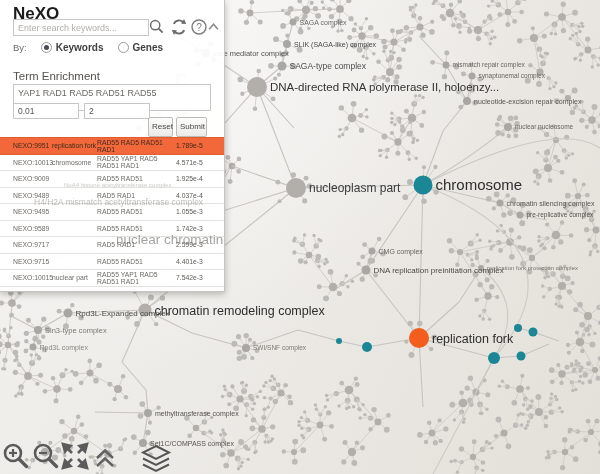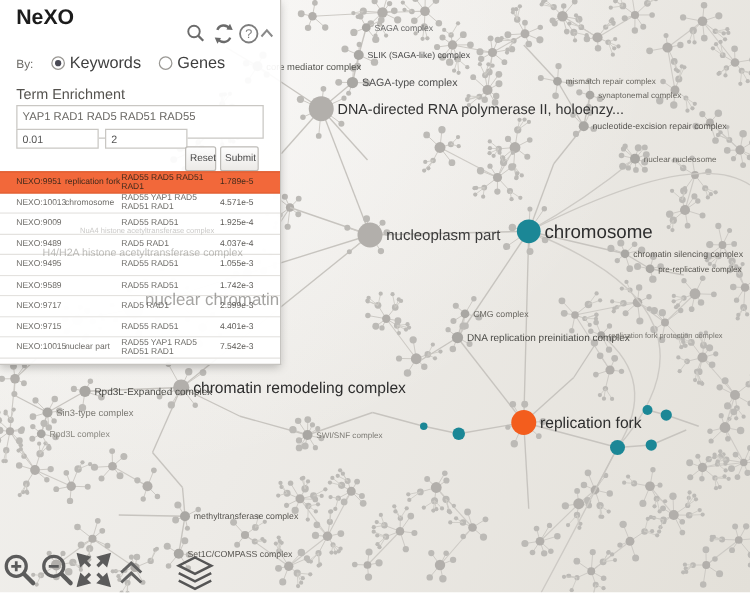--- a/index.html
+++ b/index.html
@@ -20,21 +20,21 @@
   .search-input{position:absolute;left:13px;top:19px;width:126px;height:13px;
     border:1px solid #c9c7c3;font-size:9px;padding:1px 4px;color:#444;background:#fff;outline:none;}
   .search-input::placeholder{color:#b0aeaa;}
   .icon-btn{position:absolute;top:18px;width:18px;height:18px;cursor:pointer;}
   .by-row{position:absolute;left:13px;top:42px;font-size:9.5px;color:#6e6c68;}
   .radio{display:inline-block;margin-left:14px;cursor:pointer;}
   .radio .dot{display:inline-block;width:9px;height:9px;border:1px solid #9a9894;border-radius:50%;
     vertical-align:-2px;margin-right:4px;background:#fff;position:relative;}
   .radio.sel .dot::after{content:"";position:absolute;left:2px;top:2px;width:5px;height:5px;
     border-radius:50%;background:#4a4a55;}
-  .radio .rlabel{color:#3f3f3f;font-size:13px;}
+  .radio .rlabel{color:#3f3f3f;font-size:10px;font-weight:bold;}
   .te-head{position:absolute;left:13px;top:70px;font-size:11.5px;color:#54524e;}
   .te-area{position:absolute;left:13px;top:84px;width:188px;height:19px;resize:none;
     border:1px solid #c9c7c3;font-family:"Liberation Sans","DejaVu Sans",sans-serif;
     font-size:9px;color:#6b6965;padding:3px 4px;outline:none;background:#fff;}
   .num-input{position:absolute;top:103px;height:12px;border:1px solid #c9c7c3;
     font-size:8.5px;color:#555;padding:1px 4px;background:#fff;outline:none;}
   .btn{position:absolute;top:117px;height:20px;font-size:8px;color:#4a4a4a;
     background:linear-gradient(#fdfdfd,#eceae7);border:1px solid #bdbbb7;border-radius:2px;
     padding:0 3px;cursor:pointer;line-height:14px;text-align:center;}
   
@@ -2173,27 +2173,28 @@
       <text x="45" y="332.7" font-size="7.5" fill="#7b7973" font-family="Liberation Sans, DejaVu Sans, sans-serif">Sin3-type complex</text>
       <text x="39.5" y="349.52" font-size="7" fill="#88867f" font-family="Liberation Sans, DejaVu Sans, sans-serif">Rpd3L complex</text>
       <text x="253" y="350.34" font-size="6.5" fill="#7b7973" font-family="Liberation Sans, DejaVu Sans, sans-serif">SWI/SNF complex</text>
       <text x="432" y="342.5" font-size="12.5" fill="#2e2e2e" font-family="Liberation Sans, DejaVu Sans, sans-serif">replication fork</text>
       <text x="155" y="415.52" font-size="7" fill="#56544f" font-family="Liberation Sans, DejaVu Sans, sans-serif">methyltransferase complex</text>
       <text x="150" y="445.52" font-size="7" fill="#56544f" font-family="Liberation Sans, DejaVu Sans, sans-serif">Set1C/COMPASS complex</text>
     </svg>
 
   <div id="ovl-box">
       <div class="ovl" style="left: 116px; top: 231.9px; font-size: 13.5px; color: rgba(90, 88, 83, 0.55);">nuclear chromatin</div>
-      <div class="ovl" style="left: 34px; top: 196.9px; font-size: 8.5px; color: rgba(110, 108, 103, 0.45);">H4/H2A histone acetyltransferase complex</div>
+      <div class="ovl" style="left: 34px; top: 196.9px; font-size: 8.5px; color: rgba(110, 108, 103, 0.45);">H4/H2A mismatch acetyltransferase complex</div>
       <div class="ovl" style="left: 64px; top: 182.4px; font-size: 6px; color: rgba(120, 118, 112, 0.4);">NuA4 histone acetyltransferase complex</div>
     </div>
 
   <div class="panel">
     <div class="ptitle">NeXO</div>
 
+    <input class="search-input" type="text" placeholder="Enter search keywords..." style="">
 
     <svg class="icon-btn" style="left:148px" viewBox="0 0 18 18">
       <circle cx="7.2" cy="7.2" r="4.6" fill="none" stroke="#6b6b6b" stroke-width="1.5"></circle>
       <line x1="10.7" y1="10.7" x2="14.6" y2="14.6" stroke="#6b6b6b" stroke-width="1.8"></line>
     </svg>
     <svg class="icon-btn" style="left:170px" viewBox="0 0 14 14">
       <path d="M3 4.6 A4.3 4.3 0 0 1 10.6 3.8" fill="none" stroke="#6b6b6b" stroke-width="1.5"></path>
       <polygon points="10.9,0.8 12.6,4.6 8.7,4.4" fill="#6b6b6b"></polygon>
       <path d="M11 9.4 A4.3 4.3 0 0 1 3.4 10.2" fill="none" stroke="#6b6b6b" stroke-width="1.5"></path>
       <polygon points="3.1,13.2 1.4,9.4 5.3,9.6" fill="#6b6b6b"></polygon>

